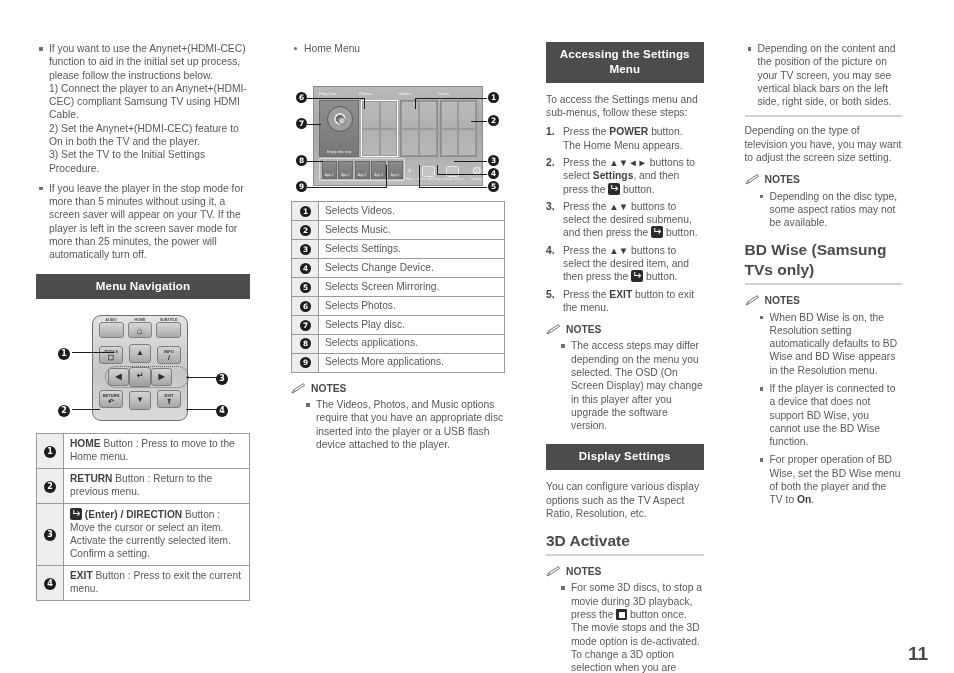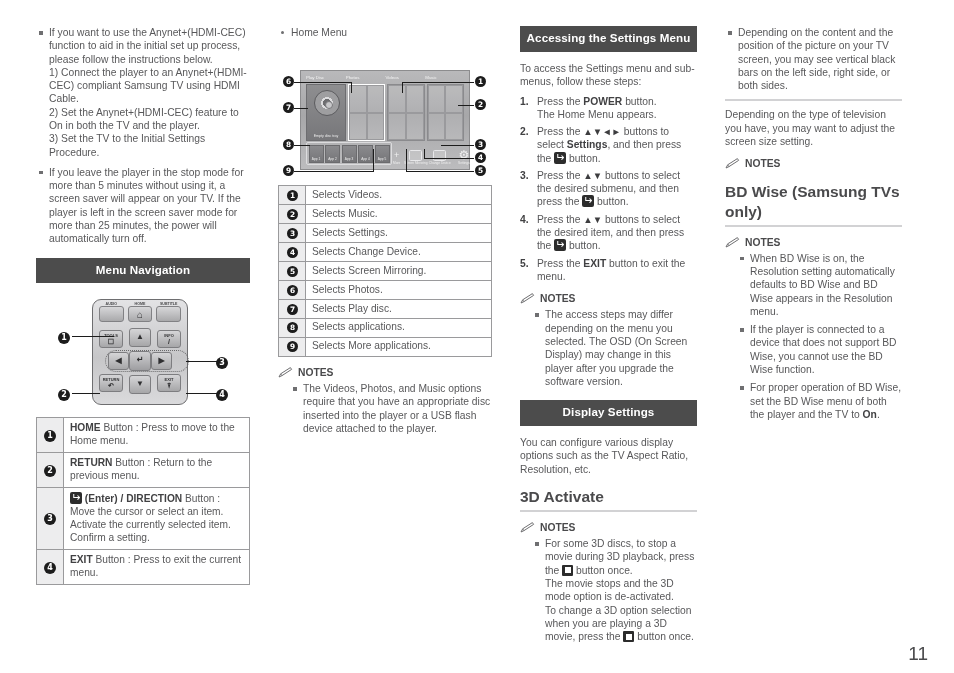--- a/index.html
+++ b/index.html
@@ -6,23 +6,23 @@
   html, body {
     margin: 0; padding: 0;
     width: 954px; height: 673px;
     background: #ffffff;
     font-family: "Liberation Sans", sans-serif;
     color: #58585a;
   }
   .page {
     position: relative;
     width: 954px; height: 673px;
-    padding: 26px 26px 10px 36px;
+    padding: 42px 26px 10px 36px;
     display: flex;
-    gap: 2px;
+    gap: 15px;
   }
   .col {
     width: 214px;
     margin-right: 26px;
     font-size: 10.3px;
     line-height: 1.29;
   }
   .col:last-child { margin-right: 0; width: 218px; }
 
   
@@ -285,21 +285,21 @@
   .rm-k .sub2 { display: block; font-size: 7px; line-height: .9; color: #2f2f31; }
   .rm-ring {
     position: absolute; left: 6px; top: 20px; width: 84px; height: 22px;
     border: 1px dotted #6a6a6c; border-radius: 11px;
   }
   .cal-r { position: absolute; }
   .lead-h { position: absolute; height: 1px; background: #1c1c1c; }
 
   .pageno {
     position: absolute; right: 26px; bottom: 8px;
-    font-size: 19px; font-weight: normal; color: #4a4a4c;
+    font-size: 19px; font-weight: bold; color: #4a4a4c;
   }
 </style>
 </head>
 <body>
 
 <div class="page">
 
   <div class="col">
     <ul class="bul" id="c1-bullets">
         <li><span>If you want to use the Anynet+(HDMI-CEC) function to aid in the initial set up process, please follow the instructions below.</span><span class="sub">1) Connect the player to an Anynet+(HDMI-CEC) compliant Samsung TV using HDMI Cable.</span><span class="sub">2) Set the Anynet+(HDMI-CEC) feature to On in both the TV and the player.</span><span class="sub">3) Set the TV to the Initial Settings Procedure.</span></li>
@@ -607,20 +607,21 @@
       <div class="notes-title">
         <span class="pen">
           <svg width="15" height="11" viewBox="0 0 15 11">
             <path d="M1 10 L4 8.6 L13.6 2.4 L12.4 0.6 L2.7 6.8 Z" fill="none" stroke="#6f6f71" stroke-width="1"></path>
             <path d="M2.7 6.8 L4 8.6" stroke="#6f6f71" stroke-width=".8"></path>
           </svg>
         </span>
         <span>NOTES</span>
       </div>
       <ul class="bul" id="c4-aspect-notes">
+          <li>Depending on the disc type, some aspect ratios may not be available.</li>
         </ul>
     </div>
 
     <div class="rulehead">BD Wise (Samsung TVs only)</div>
     <div class="rule"></div>
 
     <div class="notes">
       <div class="notes-title">
         <span class="pen">
           <svg width="15" height="11" viewBox="0 0 15 11">

